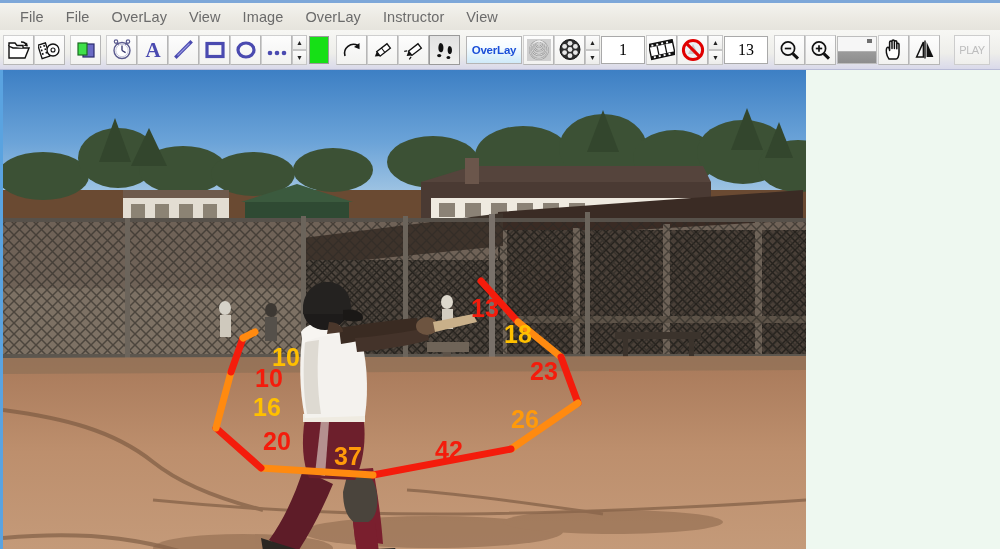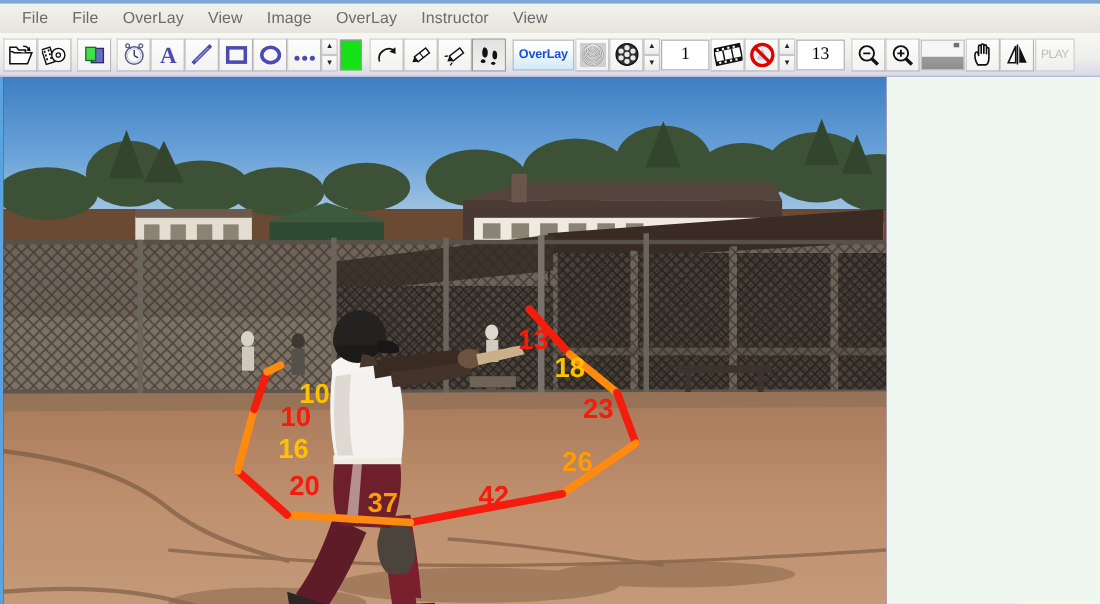--- a/index.html
+++ b/index.html
@@ -78,21 +78,21 @@
   }
   .thumbbtn{
     width:40px;height:28px;flex:none;margin:0 1px;cursor:pointer;
     border:1px solid #bdbdbd;box-sizing:border-box;overflow:hidden;position:relative;
     background:linear-gradient(to bottom,#f6f6f6 0%,#f6f6f6 55%,#9b9b9b 56%,#8d8d8d 100%);
   }
   .thumbbtn:after{
     content:"";position:absolute;right:4px;top:2px;width:5px;height:4px;background:#6f6f6f;
   }
   .playtxt{
-    width:36px;height:30px;flex:none;margin:0 1px;
+    width:36px;height:30px;flex:none;margin:0 14px;
     border:1px solid #cdcdcd;box-sizing:border-box;
     background:linear-gradient(to bottom,#fbfbfb,#efefec);
     display:flex;align-items:center;justify-content:center;
     color:#bdbdbd;font-size:11px;letter-spacing:-.5px;overflow:hidden;cursor:pointer;
   }
 
   
   .videopane{
     position:absolute;left:0;top:70px;width:806px;height:479px;
     overflow:hidden;background:#6a4a32;

